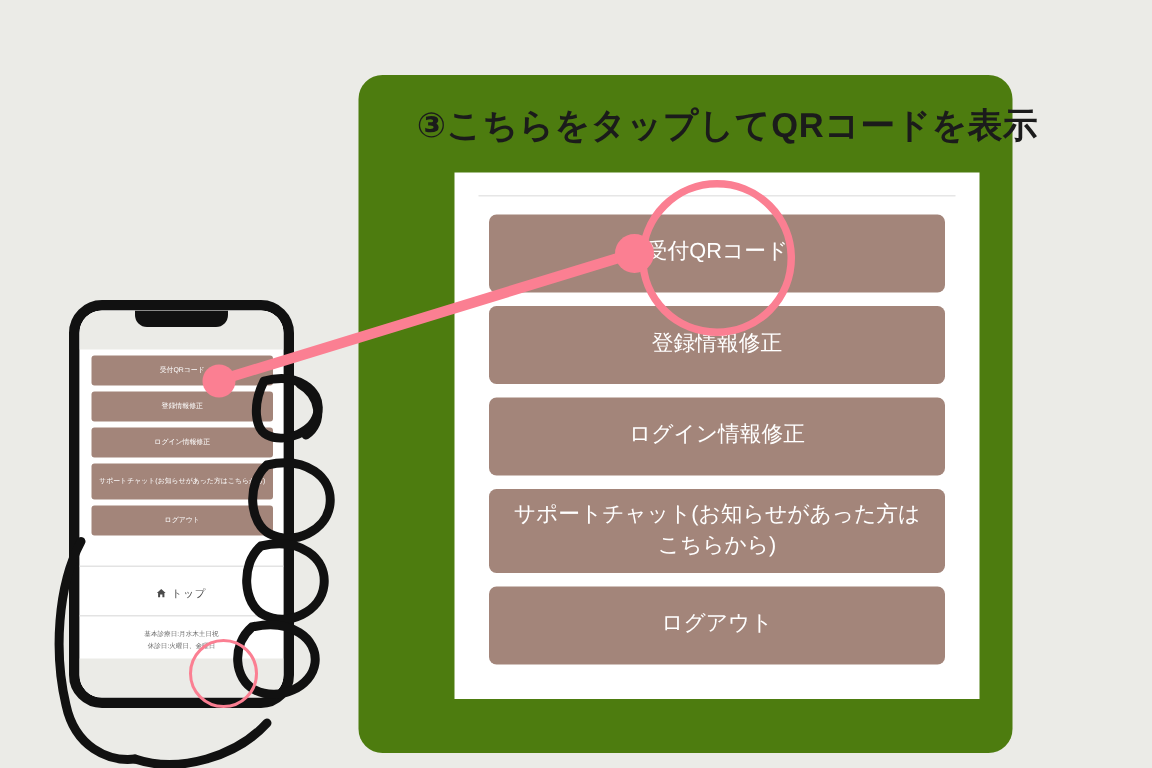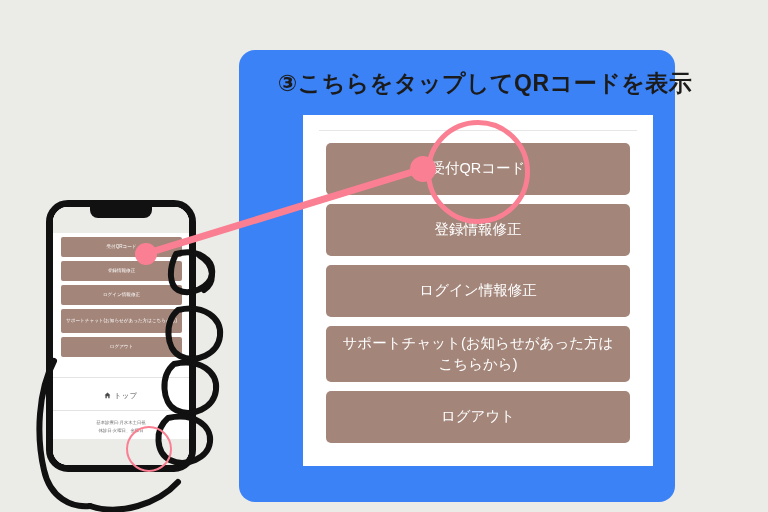--- a/index.html
+++ b/index.html
@@ -23,21 +23,21 @@
     height: 512px;
   }
 
   
   .panel {
     position: absolute;
     left: 239px;
     top: 50px;
     width: 436px;
     height: 452px;
-    background: #3b82f6;
+    background: #4d7c0f;
     border-radius: 16px;
     box-sizing: border-box;
   }
 
   .panel-title {
     position: absolute;
     left: 0;
     top: 18px;
     width: 492px;
     text-align: center;

